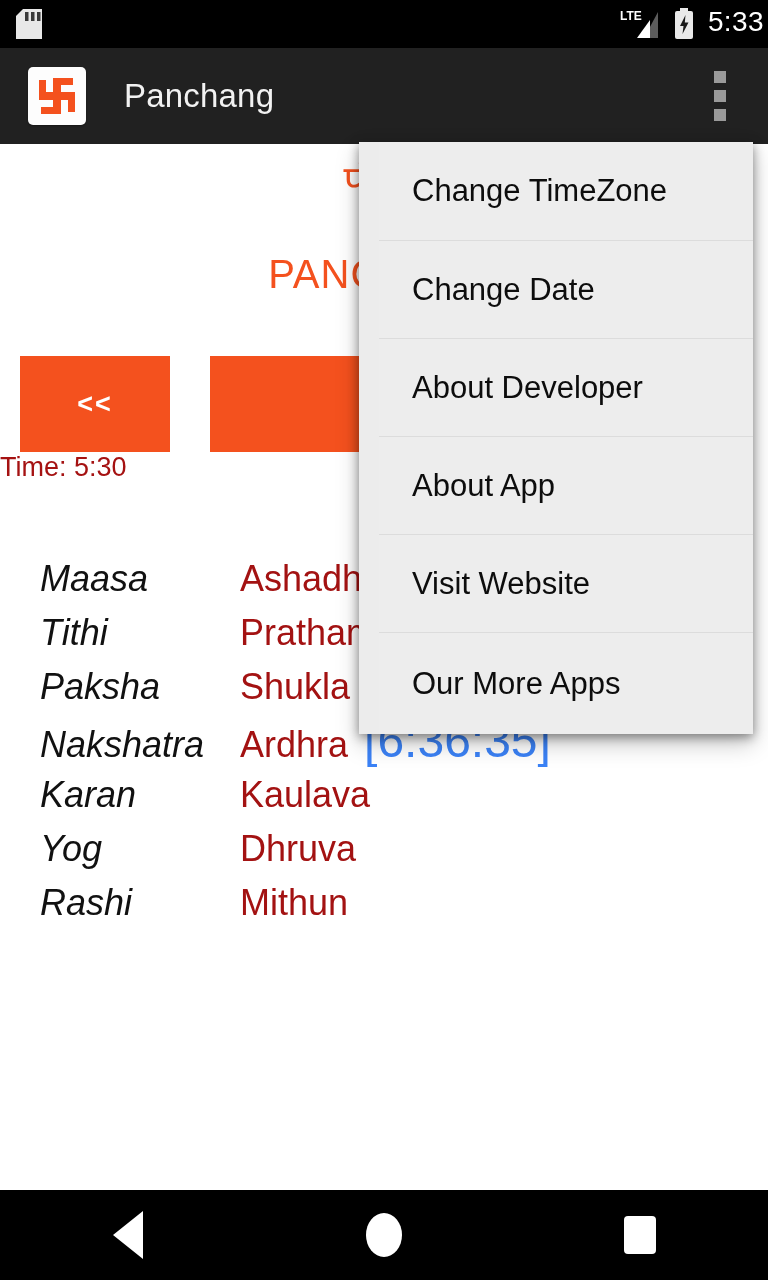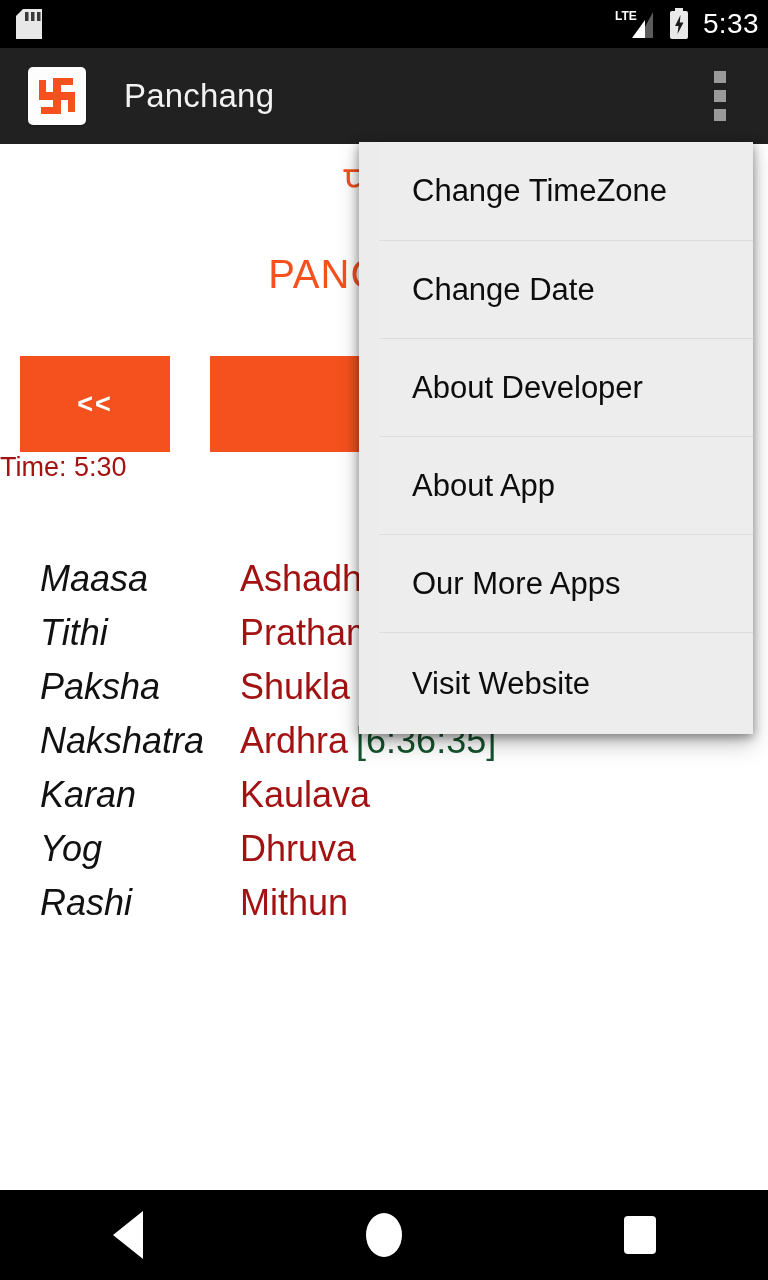--- a/index.html
+++ b/index.html
@@ -11,21 +11,21 @@
   }
   #screen { position:relative; width:768px; height:1280px; overflow:hidden; background:#fff; }
 
   
   #status-bar {
     position:absolute; left:0; top:0; width:768px; height:48px;
     background:#000; color:#fff;
     display:flex; align-items:center;
   }
   .sb-left { margin-left:16px; display:flex; align-items:center; }
-  .sb-right { margin-left:auto; margin-right:9px; display:flex; align-items:center; gap:13px; }
+  .sb-right { margin-left:auto; margin-right:4px; display:flex; gap:13px; }
   .sb-clock { font-size:28px; color:#fff; letter-spacing:0.4px; line-height:1; }
 
   
   #app-bar {
     position:absolute; left:0; top:48px; width:768px; height:96px;
     background:#212121;
     display:flex; align-items:center;
   }
   #app-icon {
     margin-left:28px; width:58px; height:58px; border-radius:5px;
@@ -66,21 +66,21 @@
   #time-line {
     position:absolute; left:0; top:308px; width:560px; text-align:left;
     color:#a51212; font-size:27px;
   }
 
   
   #panchang-table { position:absolute; left:40px; top:408px; width:700px; }
   .p-row { display:flex; align-items:baseline; height:54px; }
   .p-label { width:200px; color:#111; font-size:36px; line-height:54px; white-space:nowrap;font-style:italic; }
   .p-value { color:#a31212; font-size:36px; line-height:54px; white-space:nowrap; }
-  .p-time { color:#14532d; font-size:36px; line-height:54px; margin-left:8px; white-space:nowrap; }
+  .p-time { color:#3b82f6; font-size:48px; line-height:54px; margin-left:16px; white-space:nowrap; }
 
   
   #overflow-menu {
     position:absolute; left:359px; top:142px; width:394px;
     background:#ececec;
     box-shadow:0 3px 10px rgba(0,0,0,0.42), 0 10px 22px rgba(0,0,0,0.22);
     z-index:40;
     padding-left:20px;
   }
   .menu-item {
@@ -205,22 +205,22 @@
         <span class="p-time"></span>
       </div>
     </div>
   </div>
 
   <div id="overflow-menu">
     <div class="menu-item">Change TimeZone</div>
     <div class="menu-item">Change Date</div>
     <div class="menu-item">About Developer</div>
     <div class="menu-item">About App</div>
+    <div class="menu-item">Visit Website</div>
     <div class="menu-item">Our More Apps</div>
-    <div class="menu-item">Visit Website</div>
   </div>
 
   <div id="nav-bar">
     <div class="nav-key">
       <span id="nav-back-icon"></span>
     </div>
     <div class="nav-key">
       <span id="nav-home-icon"></span>
     </div>
     <div class="nav-key">

